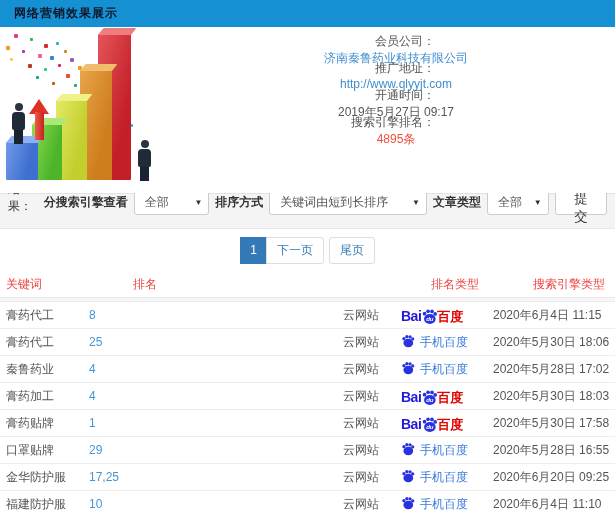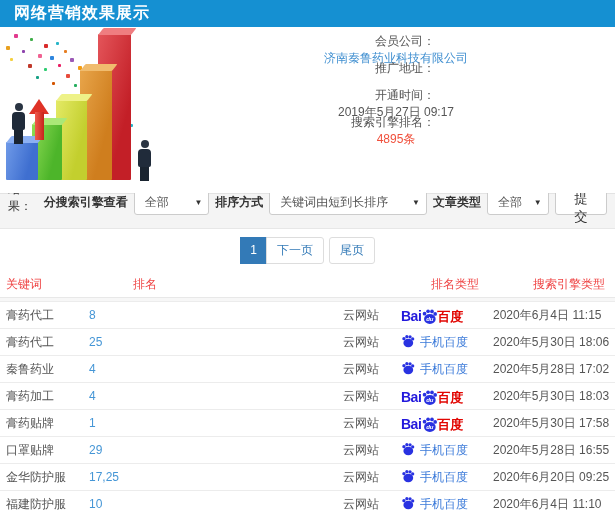--- a/index.html
+++ b/index.html
@@ -1,21 +1,21 @@
 <!DOCTYPE html>
 <html><head>
 <meta charset="utf-8">
 <style>
   * { margin:0; padding:0; box-sizing:border-box; }
   html,body { width:615px; height:520px; overflow:hidden; background:#fff;
     font-family:"Liberation Sans","DejaVu Sans",sans-serif; font-size:12px; color:#555; }
 
   
   .topbar { height:27px; background:#1590d2; display:flex; align-items:center; padding-left:14px; }
-  .topbar .title { color:#ffffff; font-size:16px; font-weight:bold; letter-spacing:1px; }
+  .topbar .title { color:#0f172a; font-size:12px; font-weight:bold; letter-spacing:1px; }
 
   
   .info-section { position:relative; height:166px; background:#fff; }
   .illus { position:absolute; left:0; top:5px; width:170px; height:152px; }
   .bar { position:absolute; bottom:4px; border-radius:1px; }
   .bar::before { content:""; position:absolute; left:0; top:-6px; width:100%; height:7px;
     transform:skewX(-38deg); transform-origin:bottom left; border-radius:1px; }
   .bar-blue  { left:6px;  width:32px; height:38px;  background:linear-gradient(105deg,#6f9ae8,#3f6fd0 70%); z-index:6; }
   .bar-blue::before  { background:#8cb0f2; }
   .bar-green { left:32px; width:30px; height:56px;  background:linear-gradient(105deg,#8fdc55,#4db52a 70%); z-index:5; }
@@ -150,20 +150,21 @@
         <div class="legs"></div>
     </div>
   </div>
   <div class="info-rows" id="info-rows">
       <div class="info-row">
         <span class="info-label">会员公司：</span>
         <span class="info-value v-link">济南秦鲁药业科技有限公司</span>
       </div>
       <div class="info-row">
         <span class="info-label">推广地址：</span>
+        <span class="info-value v-link">http://www.qlyyjt.com</span>
       </div>
       <div class="info-row">
         <span class="info-label">开通时间：</span>
         <span class="info-value v-text">2019年5月27日 09:17</span>
       </div>
       <div class="info-row">
         <span class="info-label">搜索引擎排名：</span>
         <span class="info-value v-red">4895条</span>
       </div>
     </div>

